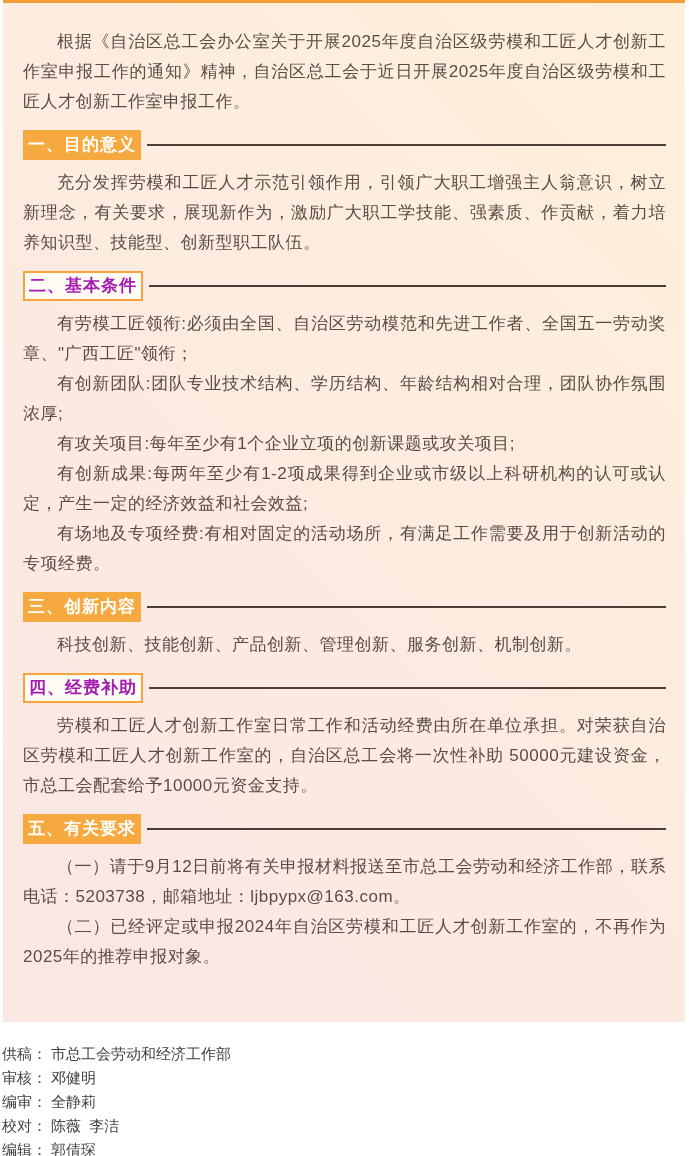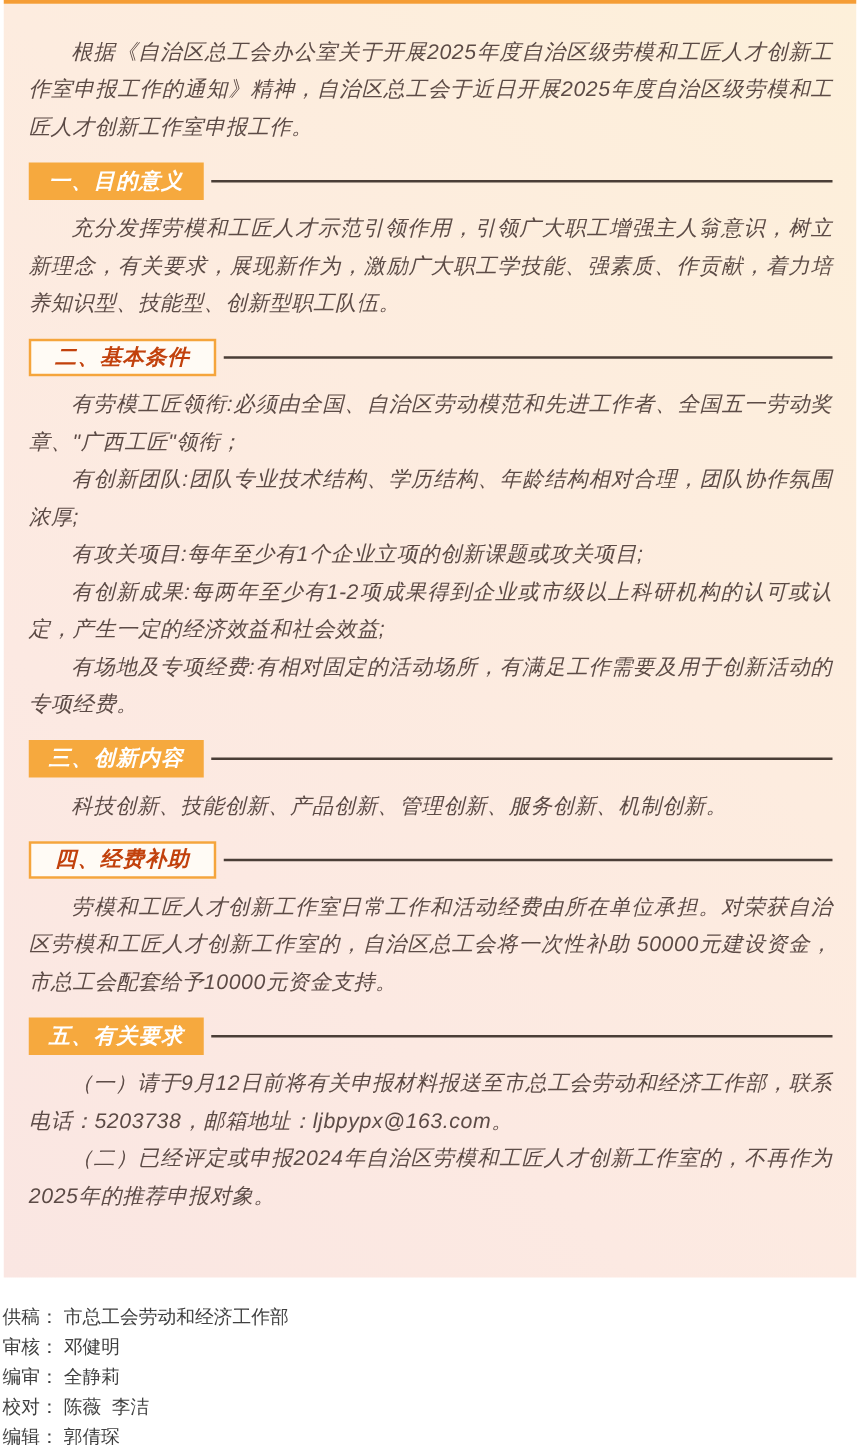--- a/index.html
+++ b/index.html
@@ -15,21 +15,20 @@
   }
   
   .card {
     box-sizing: border-box;
     margin: 0 4px 0 3px;
     height: 1022px;
     border-top: 3px solid #F59D35;
     background: linear-gradient(45deg, #fae6e2 0%, #fce9e2 30%, #fdecdf 60%, #fdf0da 100%);
     padding: 12px 19px 6px 20px;
     overflow: hidden;
-    font-style: italic;
   }
   .para {
     margin: 0;
     font-size: 17px;
     line-height: 30px;
     color: #5C4B46;
     text-indent: 2em;
     text-align: justify;
     letter-spacing: 0.5px;
   }
@@ -38,34 +37,34 @@
   .section-head {
     display: flex;
     align-items: center;
     margin: 13px 0 8px 0;
   }
   .badge {
     flex: 0 0 auto;
     box-sizing: border-box;
     height: 30px;
     line-height: 22px;
-    padding: 4px 16px;
+    padding: 4px 5px;
     font-size: 17px;
     font-weight: bold;
     letter-spacing: 1px;
   }
   .badge.filled {
     background: #F6A93E;
     color: #ffffff;
   }
   .badge.outlined {
     background: rgba(255, 252, 246, 0.92);
     border: 2px solid #F5A53C;
-    color: #c2410c;
-    padding: 2px 19px;
+    color: #a21caf;
+    padding: 2px 4px;
   }
   .rule {
     flex: 1 1 auto;
     height: 2px;
     background: #4A3E37;
     margin-left: 6px;
   }
   
   .credits {
     margin: 20px 0 0 2px;

